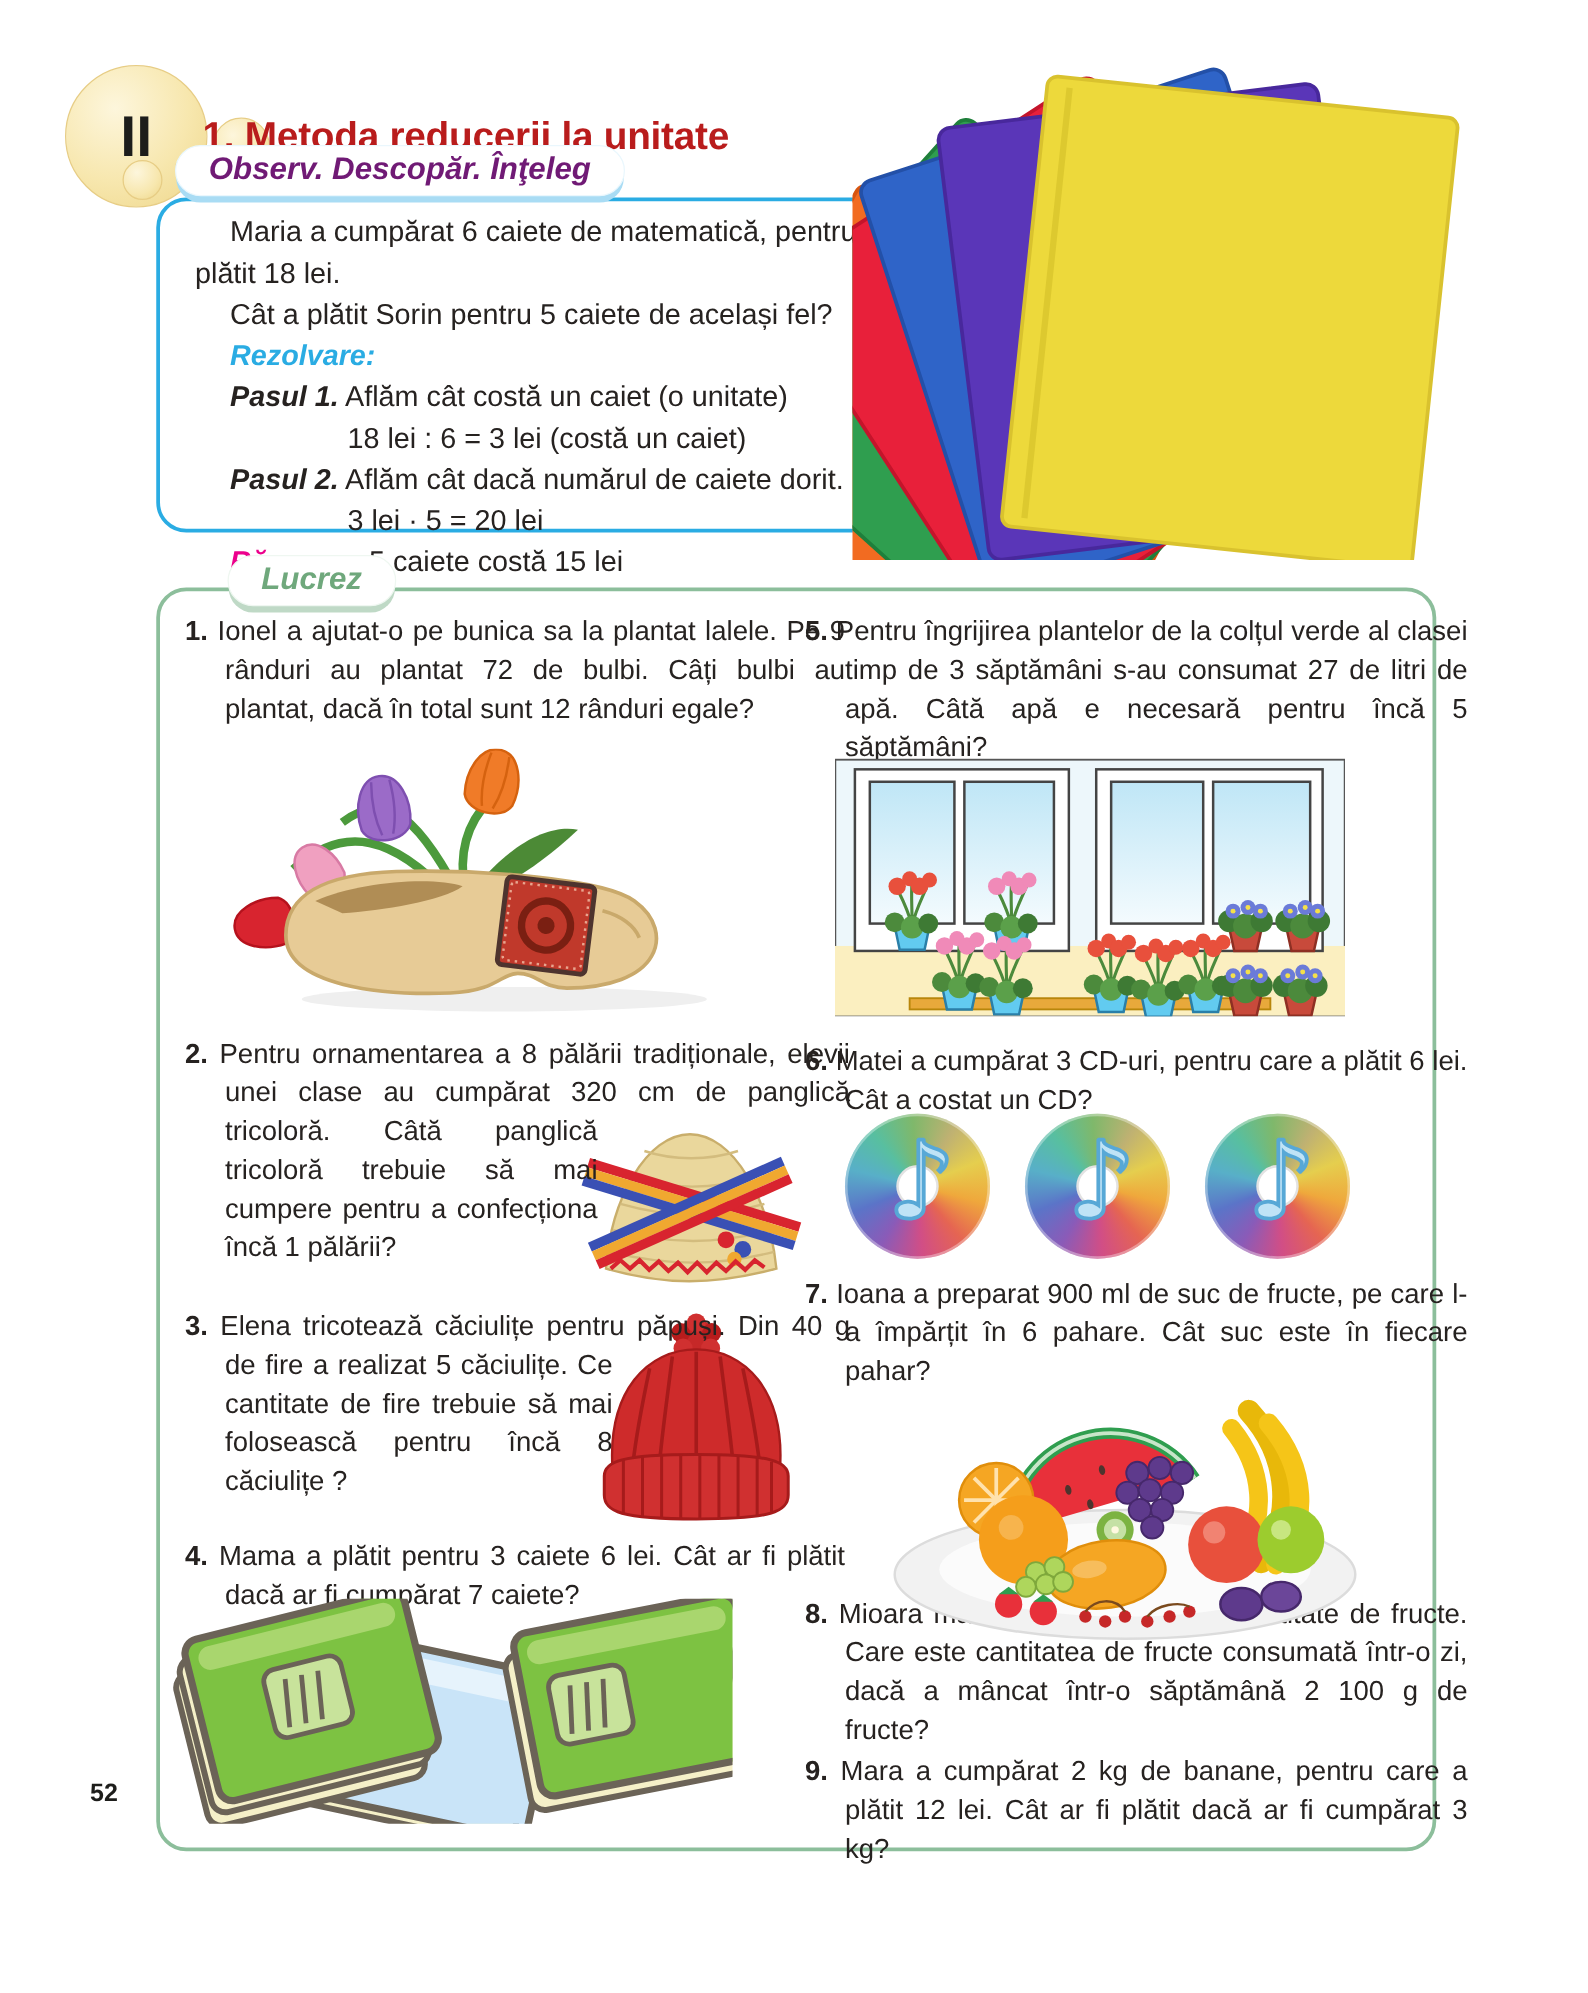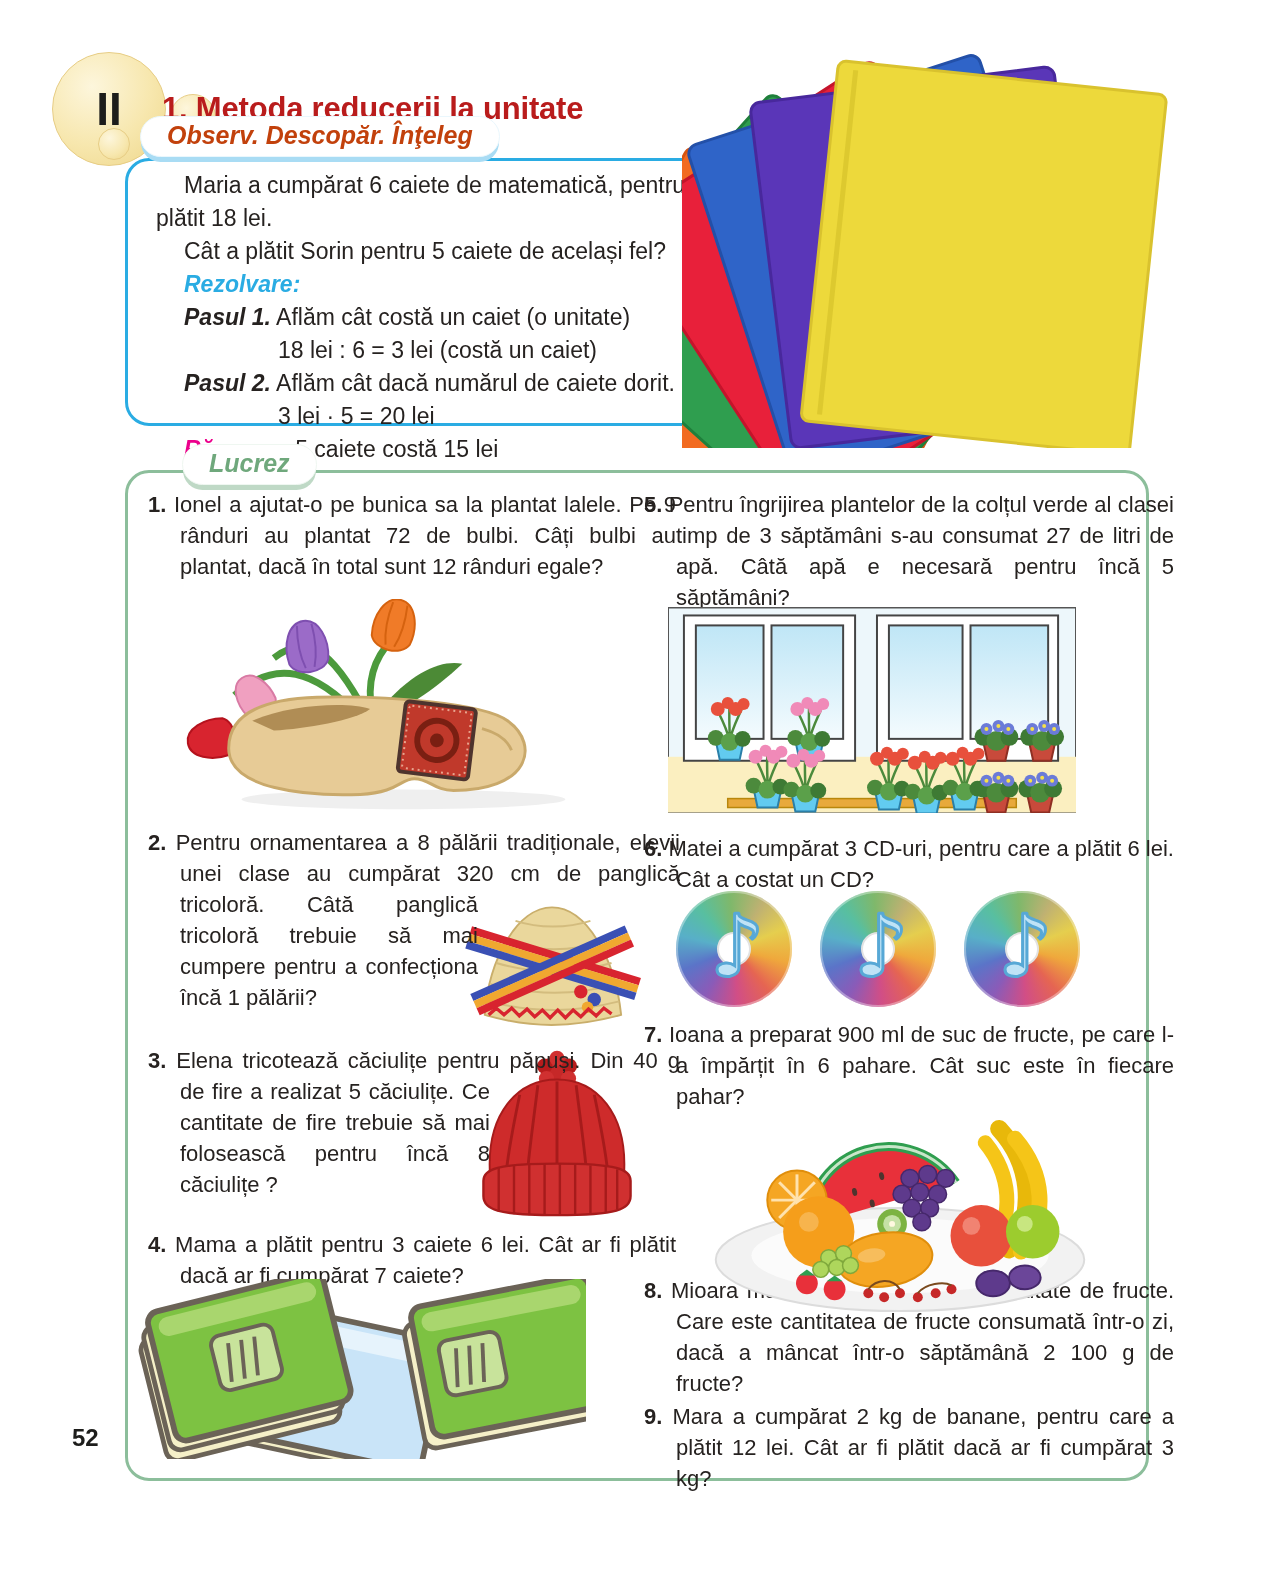--- a/index.html
+++ b/index.html
@@ -22,21 +22,21 @@
   .bubble.b3{left:140px;top:126px;width:14px;height:14px;}
   .page-title{
     position:absolute;left:162px;top:70px;font-size:31px;font-weight:bold;color:#b91c1c;
     letter-spacing:-0.2px;
   }
   
   .tab{
     position:absolute;background:#ffffff;border-radius:24px;padding:4px 26px 6px 26px;
     font-style:italic;font-weight:bold;font-size:25px;z-index:6;white-space:nowrap;
   }
-  .tab.blue{left:140px;top:116px;color:#c2410c;border:1px solid #EAF7FD;box-shadow:0 6px 0 -1px #A9DCF4;}
+  .tab.blue{left:140px;top:116px;color:#701a75;border:1px solid #EAF7FD;box-shadow:0 6px 0 -1px #A9DCF4;}
   .tab.green{left:182px;top:444px;color:#6FA87C;border:1px solid #EFF7F1;box-shadow:0 6px 0 -1px #BFD9C6;}
   
   .observe-box{
     position:absolute;left:125px;top:158px;width:985px;height:262px;
     border:3px solid #2AACE3;border-radius:24px;z-index:1;
   }
   .observe-text{
     position:absolute;left:28px;top:8px;width:608px;font-size:23px;line-height:33px;
     text-align:left;color:#262220;
   }
@@ -69,21 +69,21 @@
   .cd::after{
     content:"";position:absolute;left:50%;top:50%;width:34px;height:34px;margin:-17px 0 0 -17px;
     background:#fff;border-radius:50%;border:2px solid #e2e2e2;box-sizing:border-box;
   }
   .cd .note{
     position:absolute;left:50%;top:50%;transform:translate(-44%,-54%);font-size:86px;line-height:1;
     color:#BFE3F6;-webkit-text-stroke:3px #57A8D6;z-index:2;font-family:"DejaVu Sans",sans-serif;
   }
   
   .notebook-fan{position:absolute;left:682px;top:40px;width:562px;height:408px;z-index:4;}
-  .page-number{position:absolute;left:72px;top:1424px;font-size:24px;font-weight:bold;color:#1d1d1b;}
+  .page-number{position:absolute;left:72px;top:1424px;font-size:20px;font-weight:bold;color:#1d1d1b;}
 </style>
 </head>
 <body>
 
 <div class="unit-badge">II</div>
 <div class="bubble b1"></div>
 <div class="bubble b2"></div>
 <div class="bubble b3"></div>
 <h1 class="page-title">1. Metoda reducerii la unitate</h1>
 

